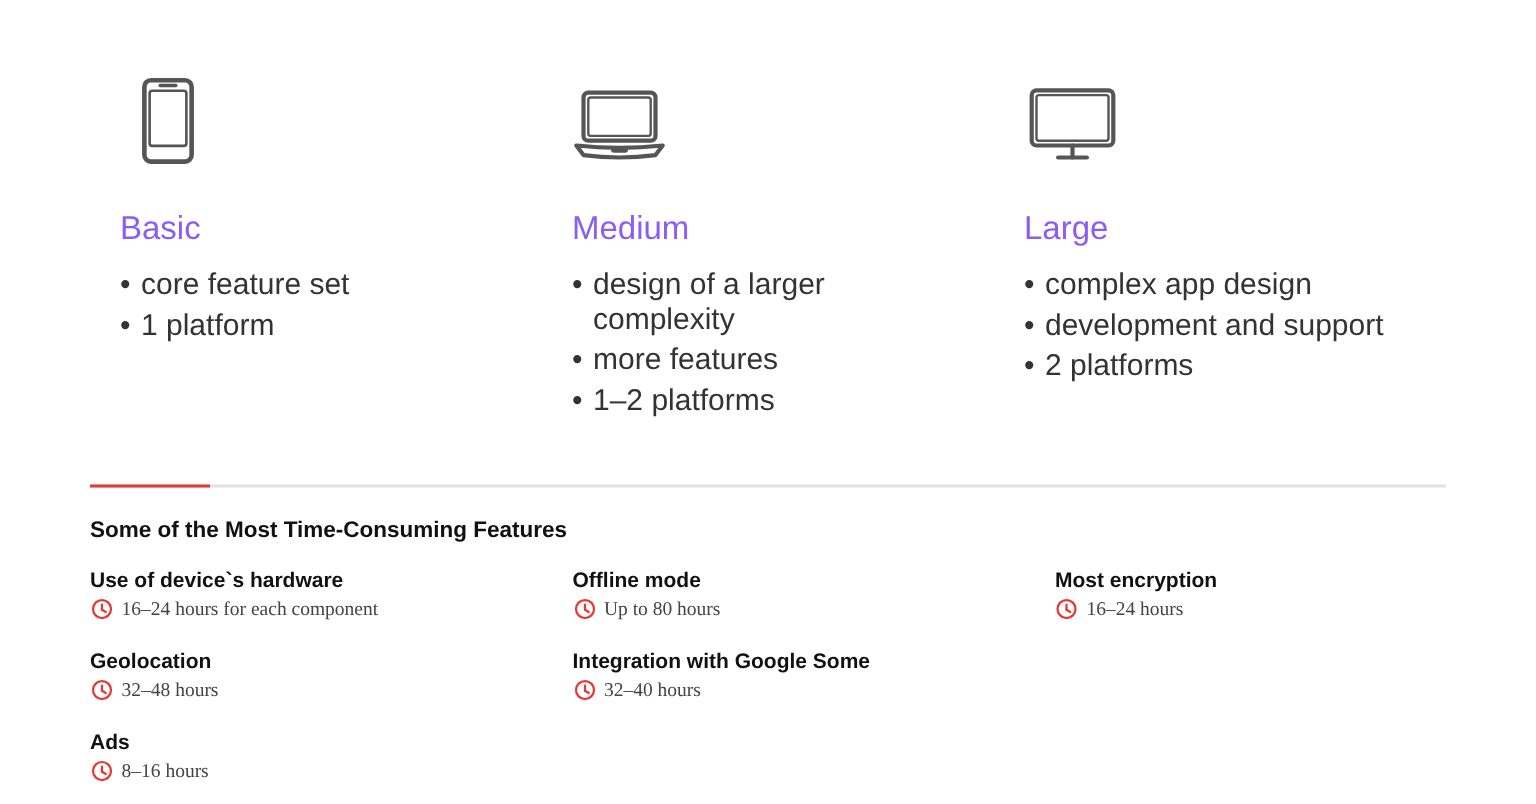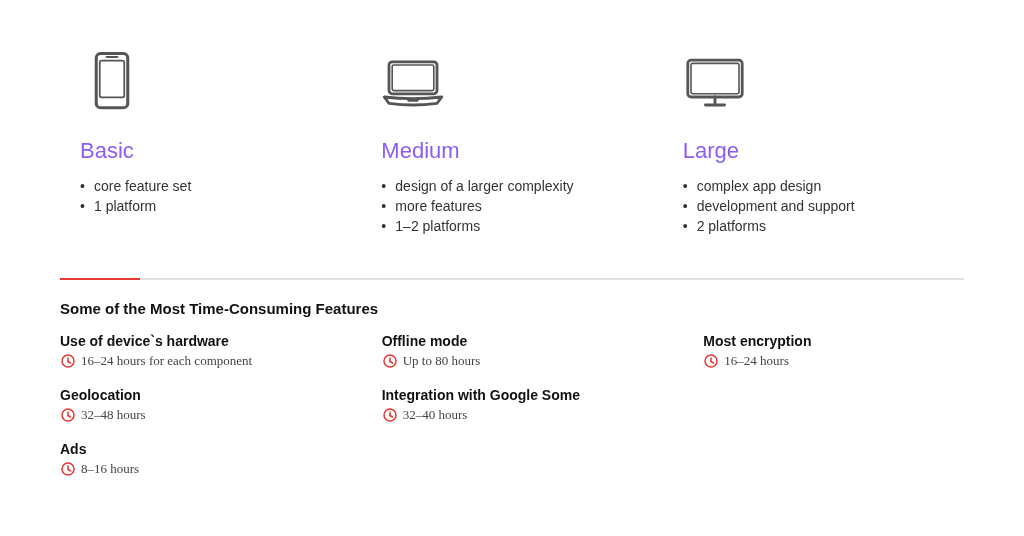--- a/index.html
+++ b/index.html
@@ -38,21 +38,21 @@
       margin-bottom: 14px;
       color: #8b5cf6;
     }
 
     .tier-features {
       list-style: none;
       padding: 0;
     }
 
     .tier-features li {
-      font-size: 14px;
+      font-size: 20px;
       color: #333;
       margin-bottom: 4px;
       padding-left: 14px;
       position: relative;
     }
 
     .tier-features li::before {
       content: '•';
       position: absolute;
       left: 0;

